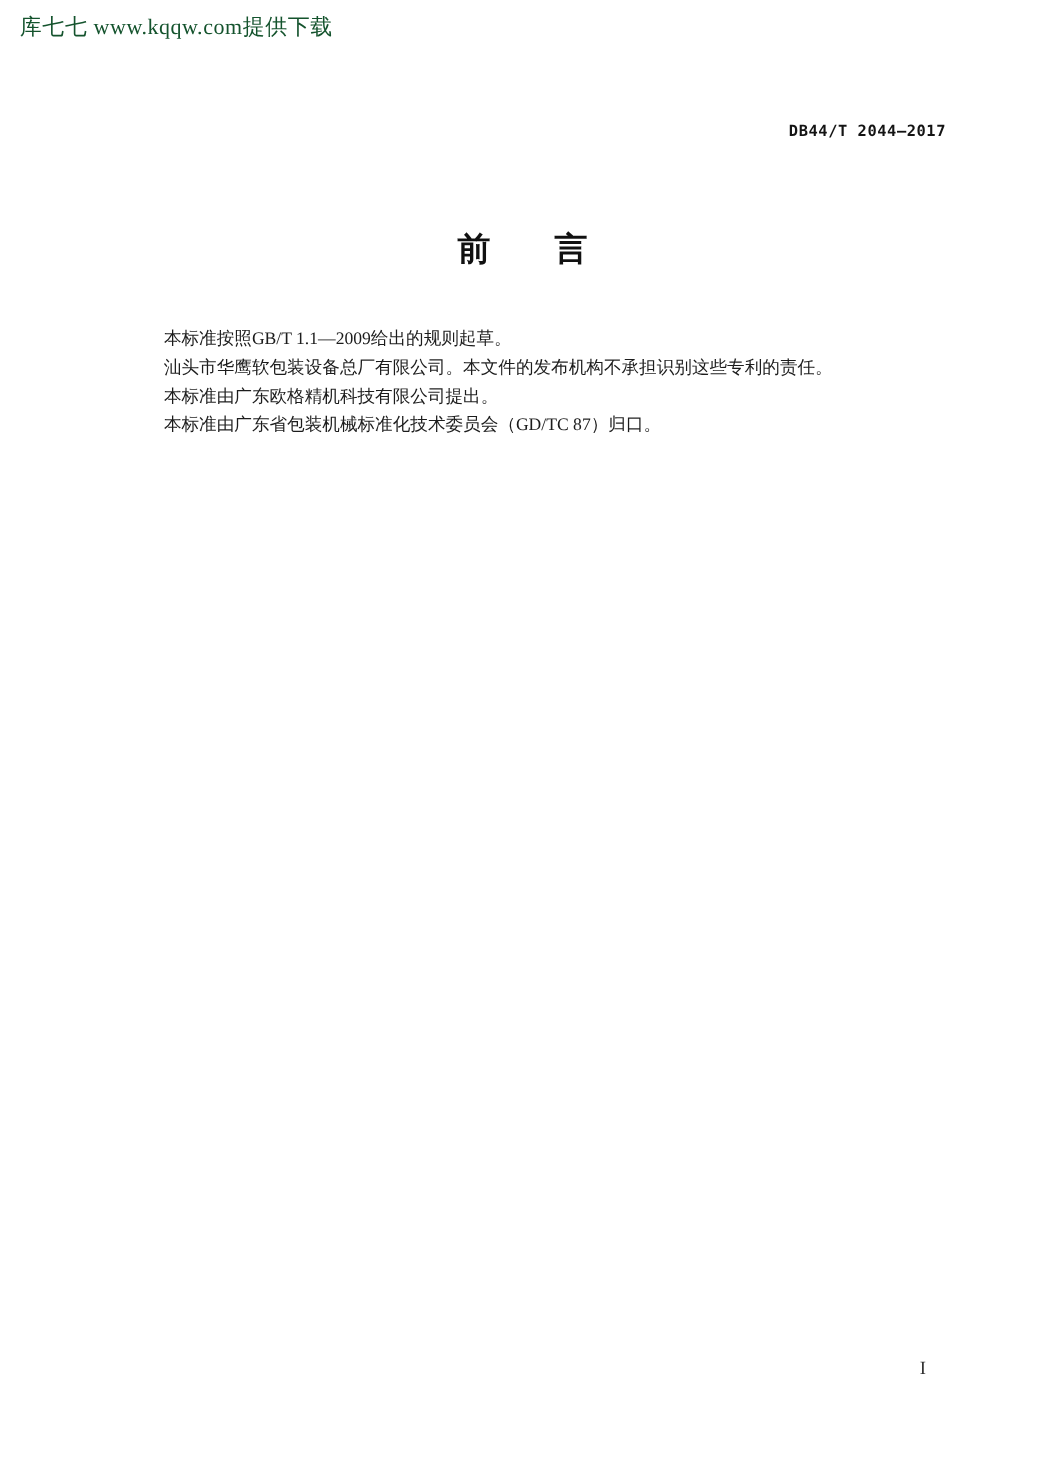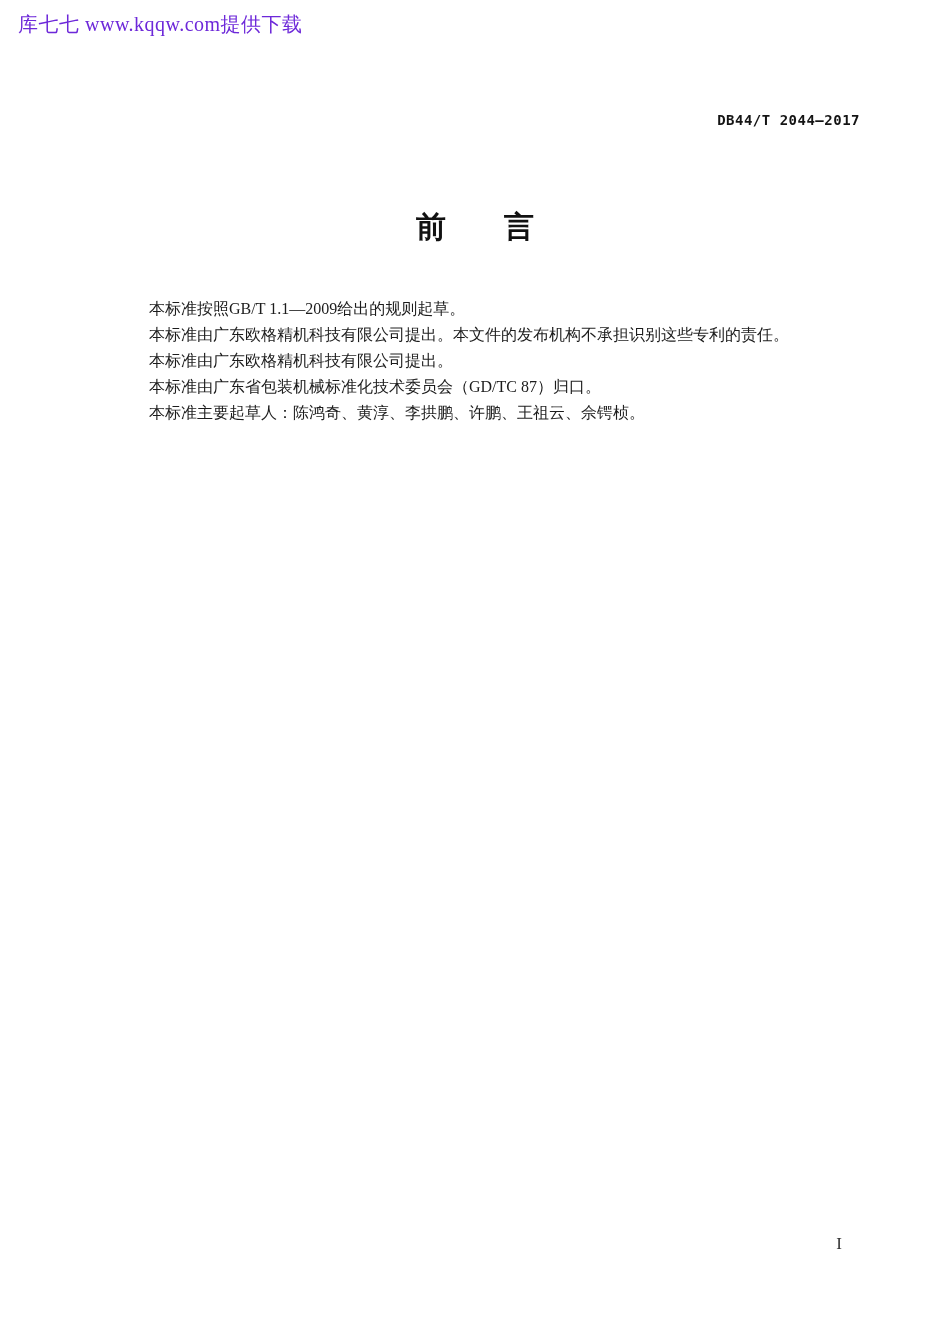--- a/index.html
+++ b/index.html
@@ -12,21 +12,21 @@
     overflow: hidden;
     font-family: "Liberation Serif", "DejaVu Serif", serif;
     color: #1c1c1c;
   }
   .watermark {
     position: absolute;
     left: 18px;
     top: 11px;
     font-size: 20px;
     letter-spacing: 0.5px;
-    color: #6d28d9;
+    color: #14532d;
     font-family: "Liberation Serif", "DejaVu Serif", serif;
     white-space: nowrap;
   }
   .standard-number {
     position: absolute;
     top: 112px;
     right: 90px;
     font-size: 14px;
     font-weight: 600;
     letter-spacing: 0.5px;
@@ -82,21 +82,20 @@
 
   <div class="standard-number">DB44/T 2044—2017</div>
 
   <div class="foreword-title">
     <span>前</span>
     <span>言</span>
   </div>
 
   <div class="body-text">
     <p>本标准按照GB/T 1.1—2009给出的规则起草。</p>
-    <p>本标准由广东欧格精机科技有限公司提出。本文件的发布机构不承担识别这些专利的责任。</p>
+    <p>汕头市华鹰软包装设备总厂有限公司。本文件的发布机构不承担识别这些专利的责任。</p>
     <p>本标准由广东欧格精机科技有限公司提出。</p>
     <p>本标准由广东省包装机械标准化技术委员会（GD/TC 87）归口。</p>
-    <p>本标准主要起草人：陈鸿奇、黄淳、李拱鹏、许鹏、王祖云、佘锷桢。</p>
   </div>
 
   <div class="page-number">I</div>
 
 </div>
 
 </body></html>

